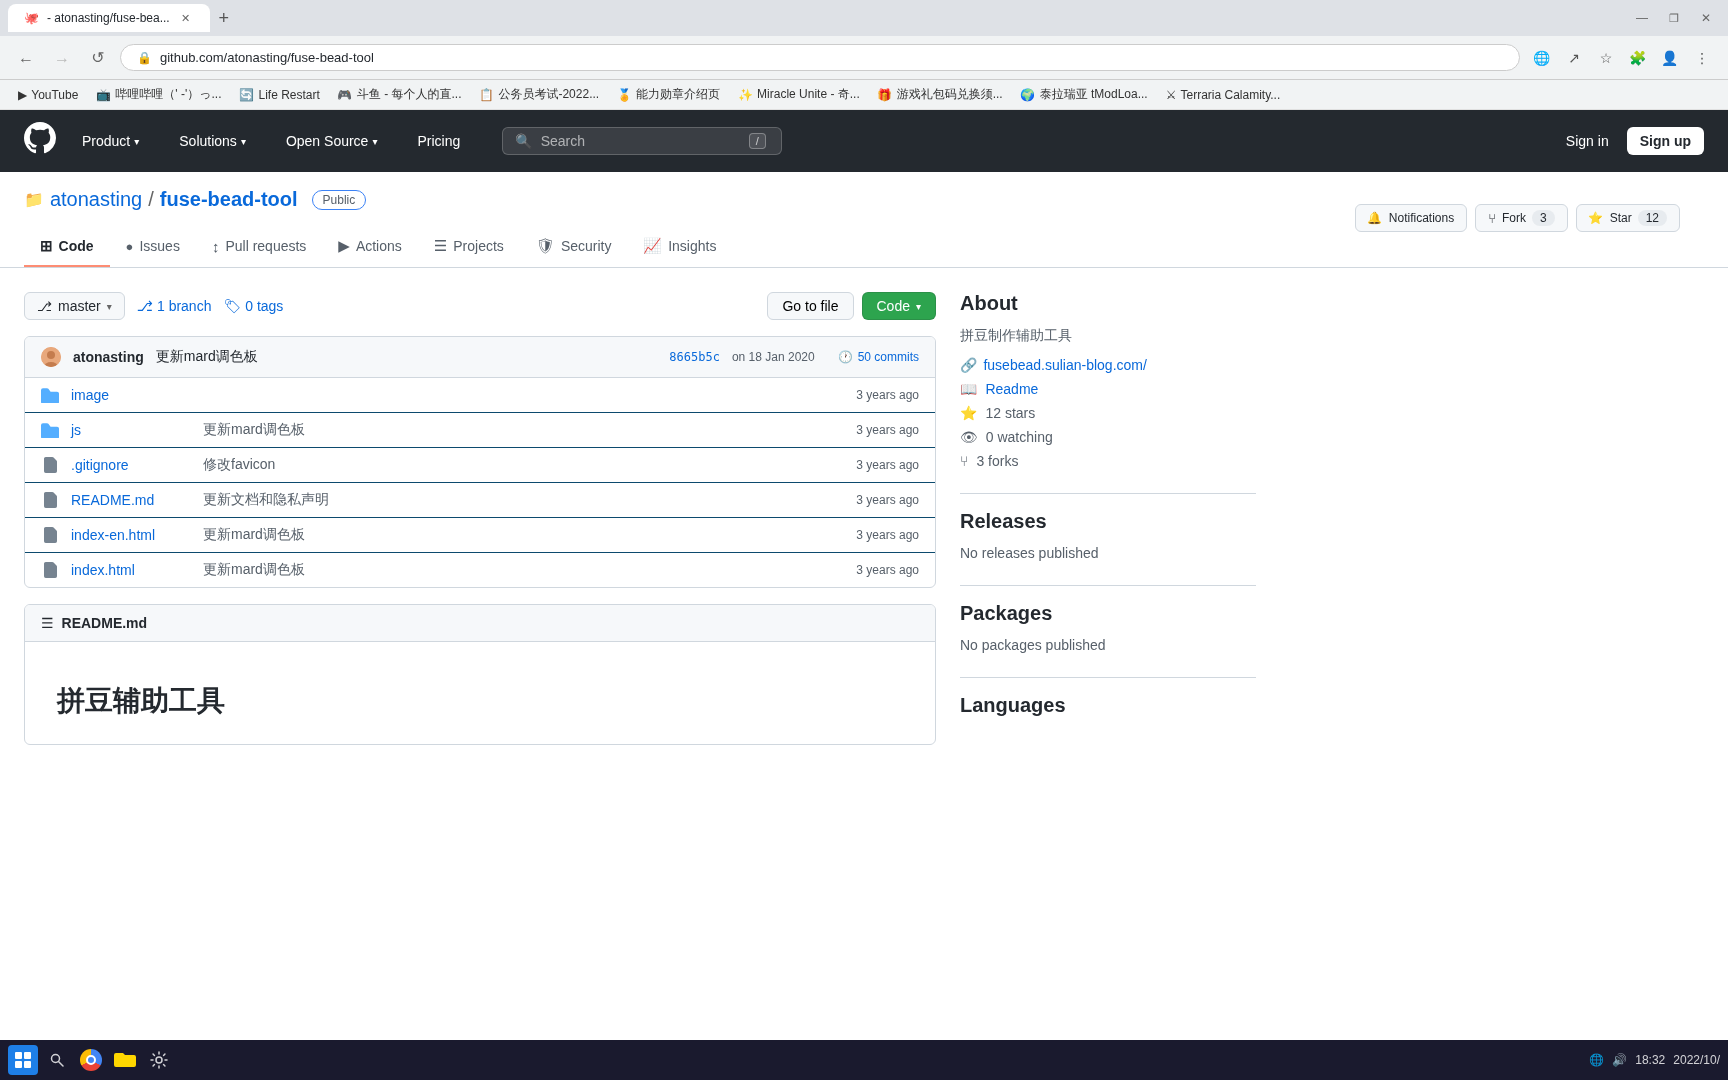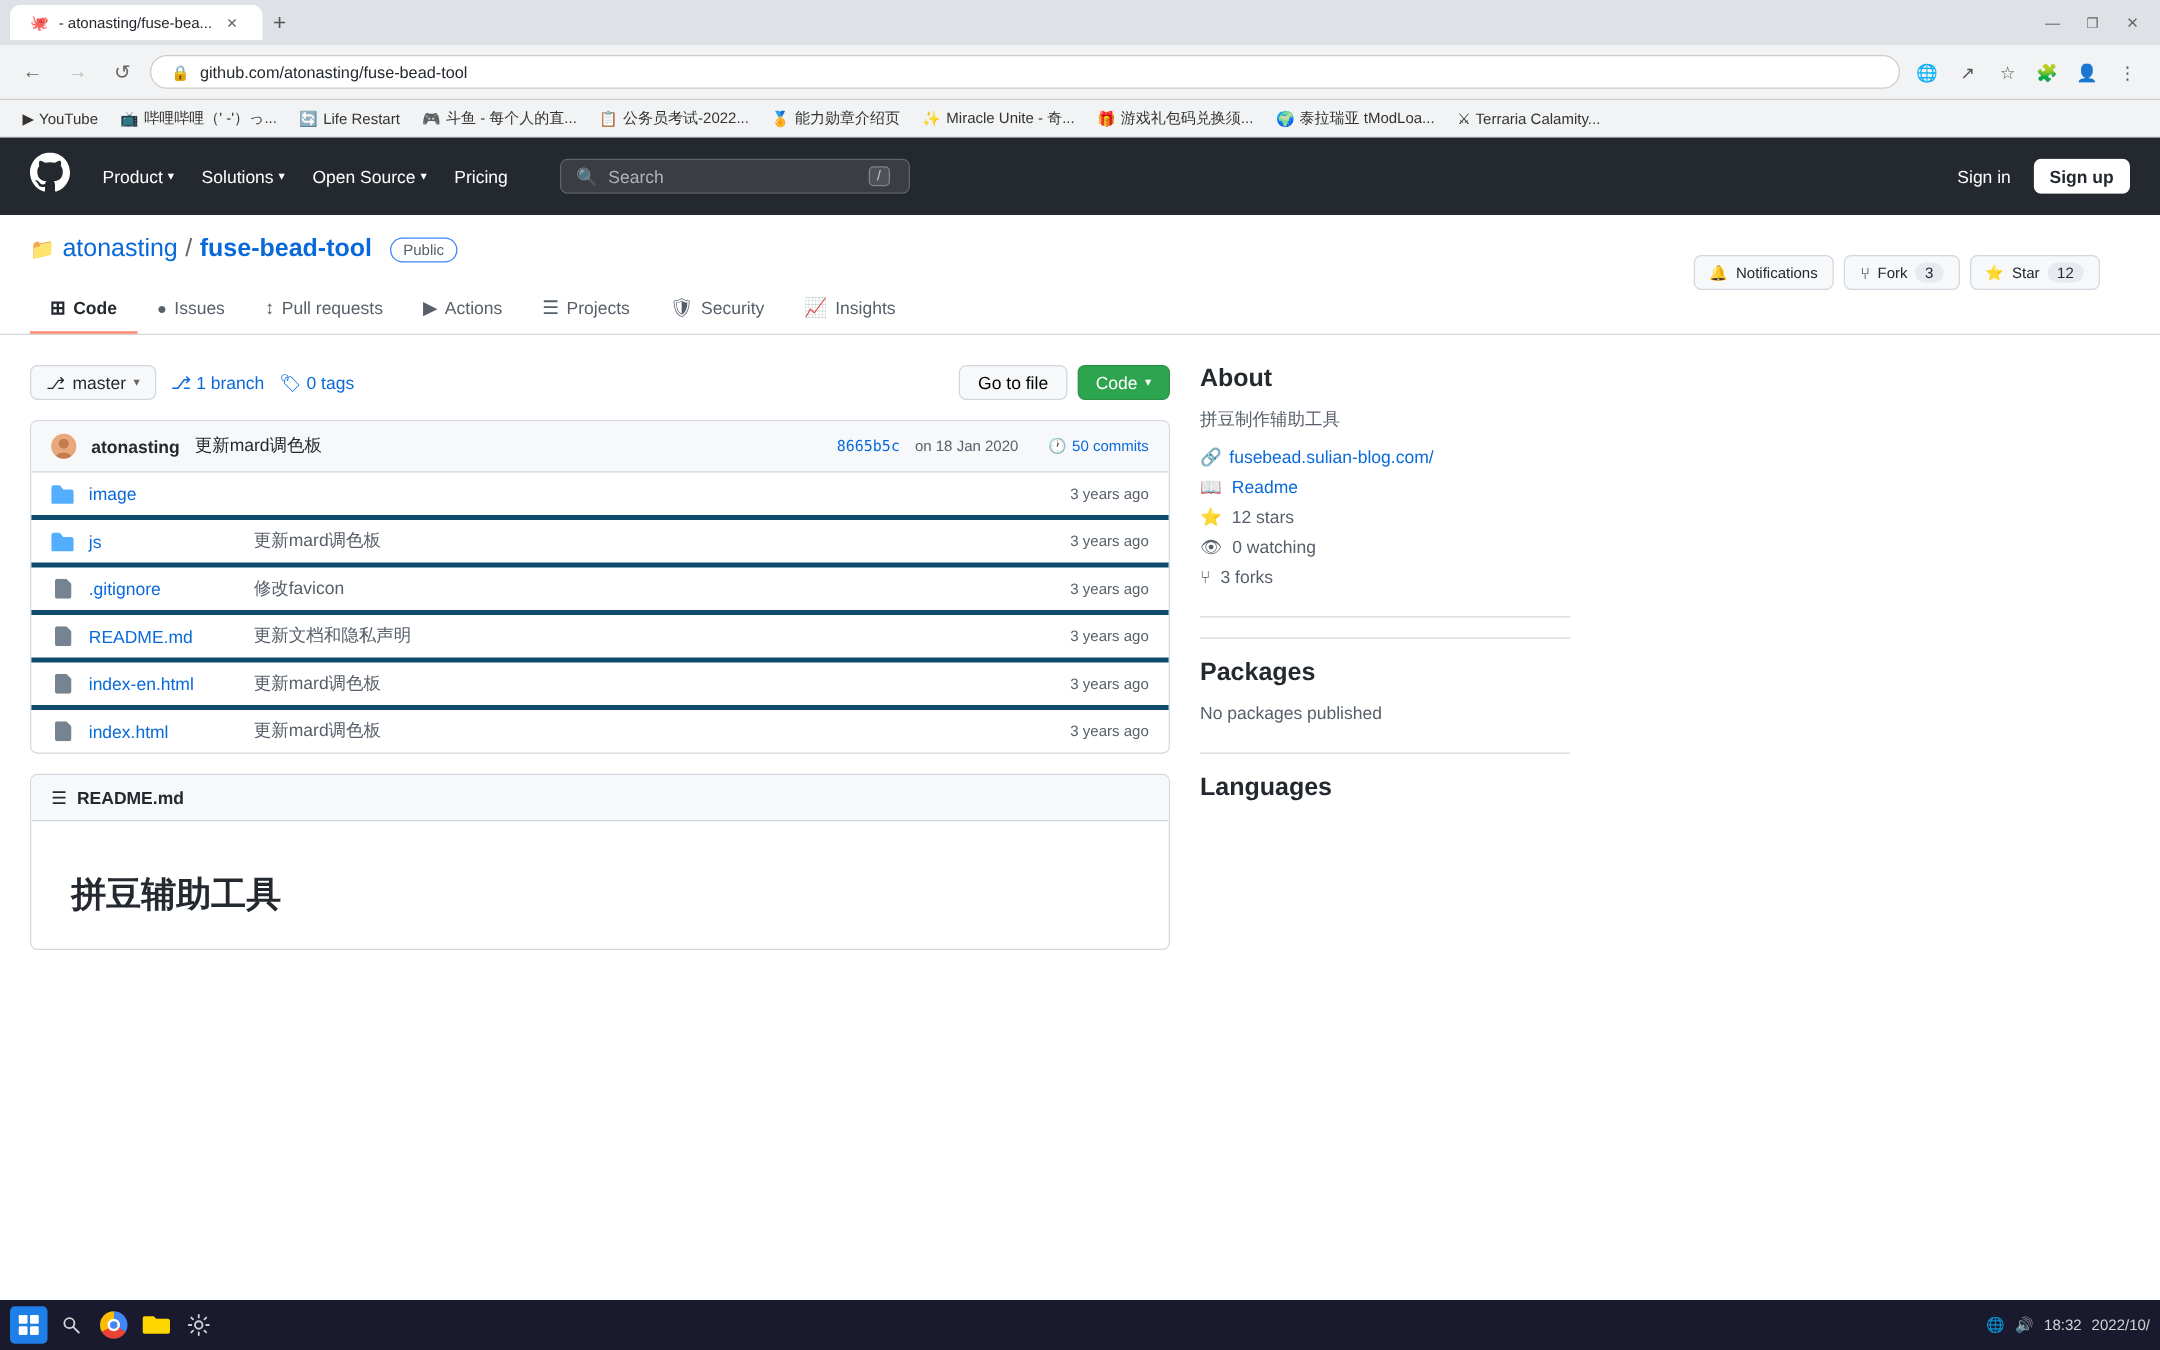--- a/index.html
+++ b/index.html
@@ -22,21 +22,21 @@
     
     .bookmarks-bar { background: #f1f3f4; display: flex; align-items: center; padding: 2px 12px; gap: 6px; height: 30px; border-bottom: 1px solid #e0e0e0; overflow: hidden; font-size: 12px; color: #333; }
     .bookmark-item { display: flex; align-items: center; gap: 4px; padding: 2px 6px; border-radius: 4px; cursor: pointer; white-space: nowrap; }
 
     
     .github-page { background: #fff; min-height: 600px; }
 
     
     .gh-header { background: #24292f; padding: 0 24px; height: 62px; display: flex; align-items: center; gap: 16px; }
     .gh-logo { color: #fff; font-size: 28px; cursor: pointer; }
-    .gh-nav { display: flex; gap: 2px; align-items: center; }
+    .gh-nav { display: flex; gap: 20px; align-items: center; }
     .gh-nav-item { color: #fff; padding: 6px 10px; border-radius: 6px; cursor: pointer; font-size: 14px; font-weight: 500; display: flex; align-items: center; gap: 4px; }
     .gh-search { flex: 1; margin: 0 16px; }
     .gh-search-box { background: rgba(255,255,255,0.1); border: 1px solid rgba(255,255,255,0.2); border-radius: 6px; padding: 5px 12px; color: #fff; width: 280px; display: flex; align-items: center; gap: 8px; cursor: text; }
     .gh-search-box input { background: transparent; border: none; outline: none; color: #fff; font-size: 14px; width: 200px; }
     .gh-search-box input::placeholder { color: rgba(255,255,255,0.6); }
     .gh-search-kbd { background: rgba(255,255,255,0.1); border: 1px solid rgba(255,255,255,0.3); border-radius: 4px; padding: 1px 6px; font-size: 11px; color: rgba(255,255,255,0.7); }
     .gh-auth-btns { display: flex; gap: 8px; align-items: center; }
     .gh-signin { color: #fff; text-decoration: none; font-size: 14px; padding: 5px 10px; }
     .gh-signup { background: #fff; color: #24292f; border: 1px solid rgba(255,255,255,0.3); border-radius: 6px; padding: 5px 12px; font-size: 14px; font-weight: 600; cursor: pointer; }
 
@@ -75,21 +75,21 @@
 
     
     .file-table { border: 1px solid #d0d7de; border-radius: 6px; overflow: hidden; }
     .file-table-header { background: #f6f8fa; padding: 10px 16px; border-bottom: 1px solid #d0d7de; display: flex; align-items: center; gap: 12px; }
     .commit-author { font-weight: 600; font-size: 14px; }
     .commit-message { font-size: 14px; color: #24292f; }
     .commit-sha { color: #0969da; font-size: 12px; font-family: monospace; text-decoration: none; margin-left: auto; }
     .commit-time { color: #57606a; font-size: 12px; text-align: center; }
     .commit-count { color: #0969da; font-size: 12px; text-decoration: none; display: flex; align-items: center; gap: 4px; }
 
-    .file-row { display: flex; align-items: center; padding: 8px 16px; border-bottom: 4px solid #0c4a6e; gap: 12px; }
+    .file-row { display: flex; align-items: center; padding: 8px 16px; border-bottom: 1px solid #0c4a6e; gap: 12px; }
     .file-row:last-child { border-bottom: none; }
     .file-icon { width: 18px; height: 18px; display: flex; align-items: center; justify-content: center; color: #57606a; flex-shrink: 0; }
     .file-name { color: #0969da; text-decoration: none; font-size: 14px; min-width: 120px; }
     .file-commit { color: #57606a; font-size: 14px; flex: 1; }
     .file-time { color: #57606a; font-size: 12px; margin-left: auto; white-space: nowrap; }
 
     
     .readme-section { border: 1px solid #d0d7de; border-radius: 6px; overflow: hidden; margin-top: 16px; }
     .readme-header { background: #f6f8fa; padding: 10px 16px; border-bottom: 1px solid #d0d7de; display: flex; align-items: center; gap: 8px; }
     .readme-title { font-weight: 600; font-size: 14px; }
@@ -444,20 +444,24 @@
           <span>0 watching</span>
         </div>
         <div class="sidebar-stat">
           <span class="sidebar-stat-icon">⑂</span>
           <span>3 forks</span>
         </div>
       </div>
 
       <hr class="sidebar-divider">
 
+      <div class="sidebar-section">
+        <div class="sidebar-title">Releases</div>
+        <p class="no-releases">No releases published</p>
+      </div>
 
       <hr class="sidebar-divider">
 
       <div class="sidebar-section">
         <div class="sidebar-title">Packages</div>
         <p class="no-releases">No packages published</p>
       </div>
 
       <hr class="sidebar-divider">
 

